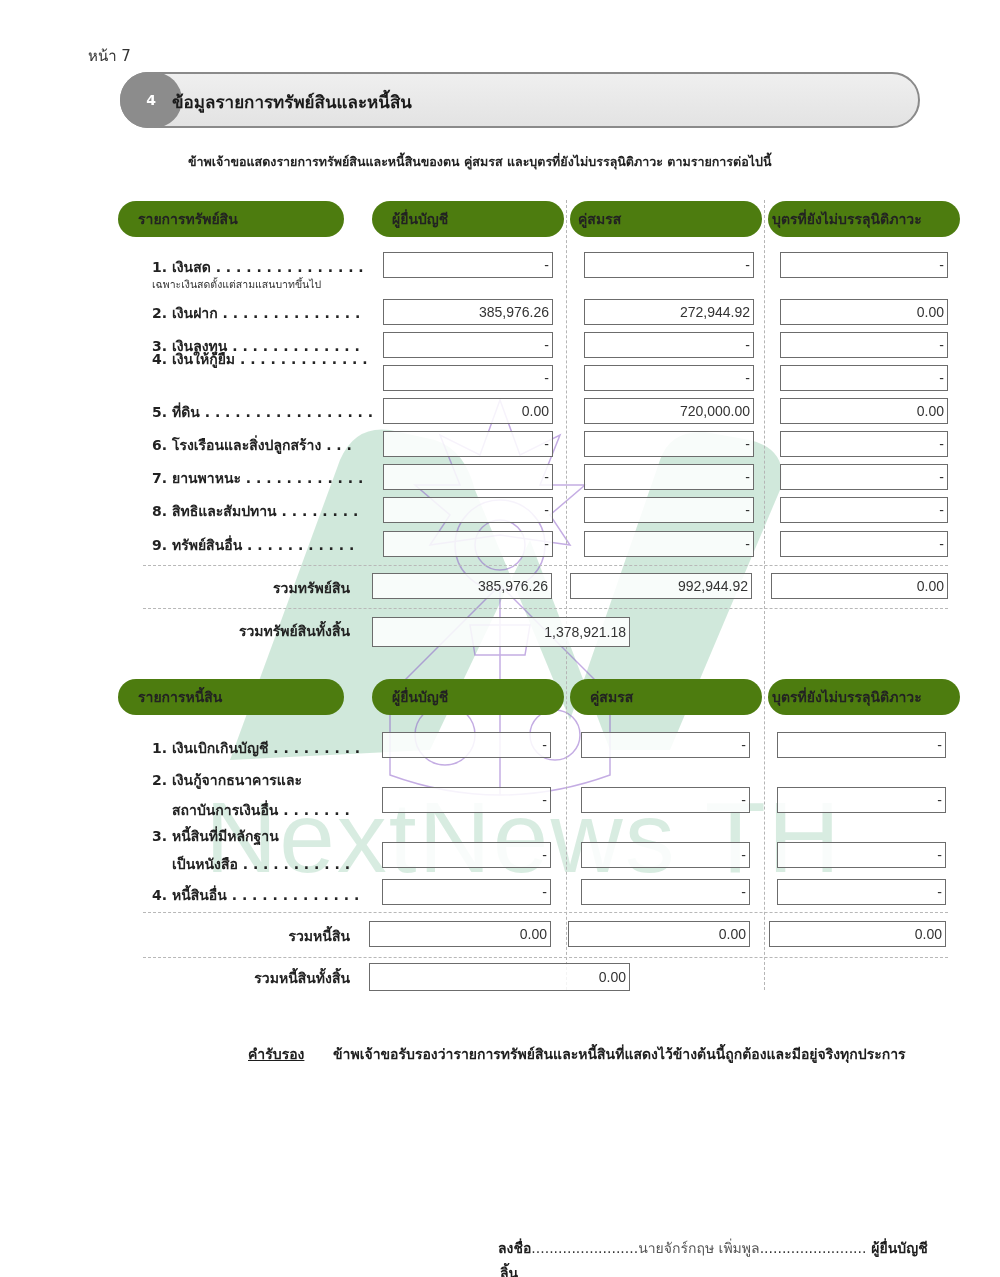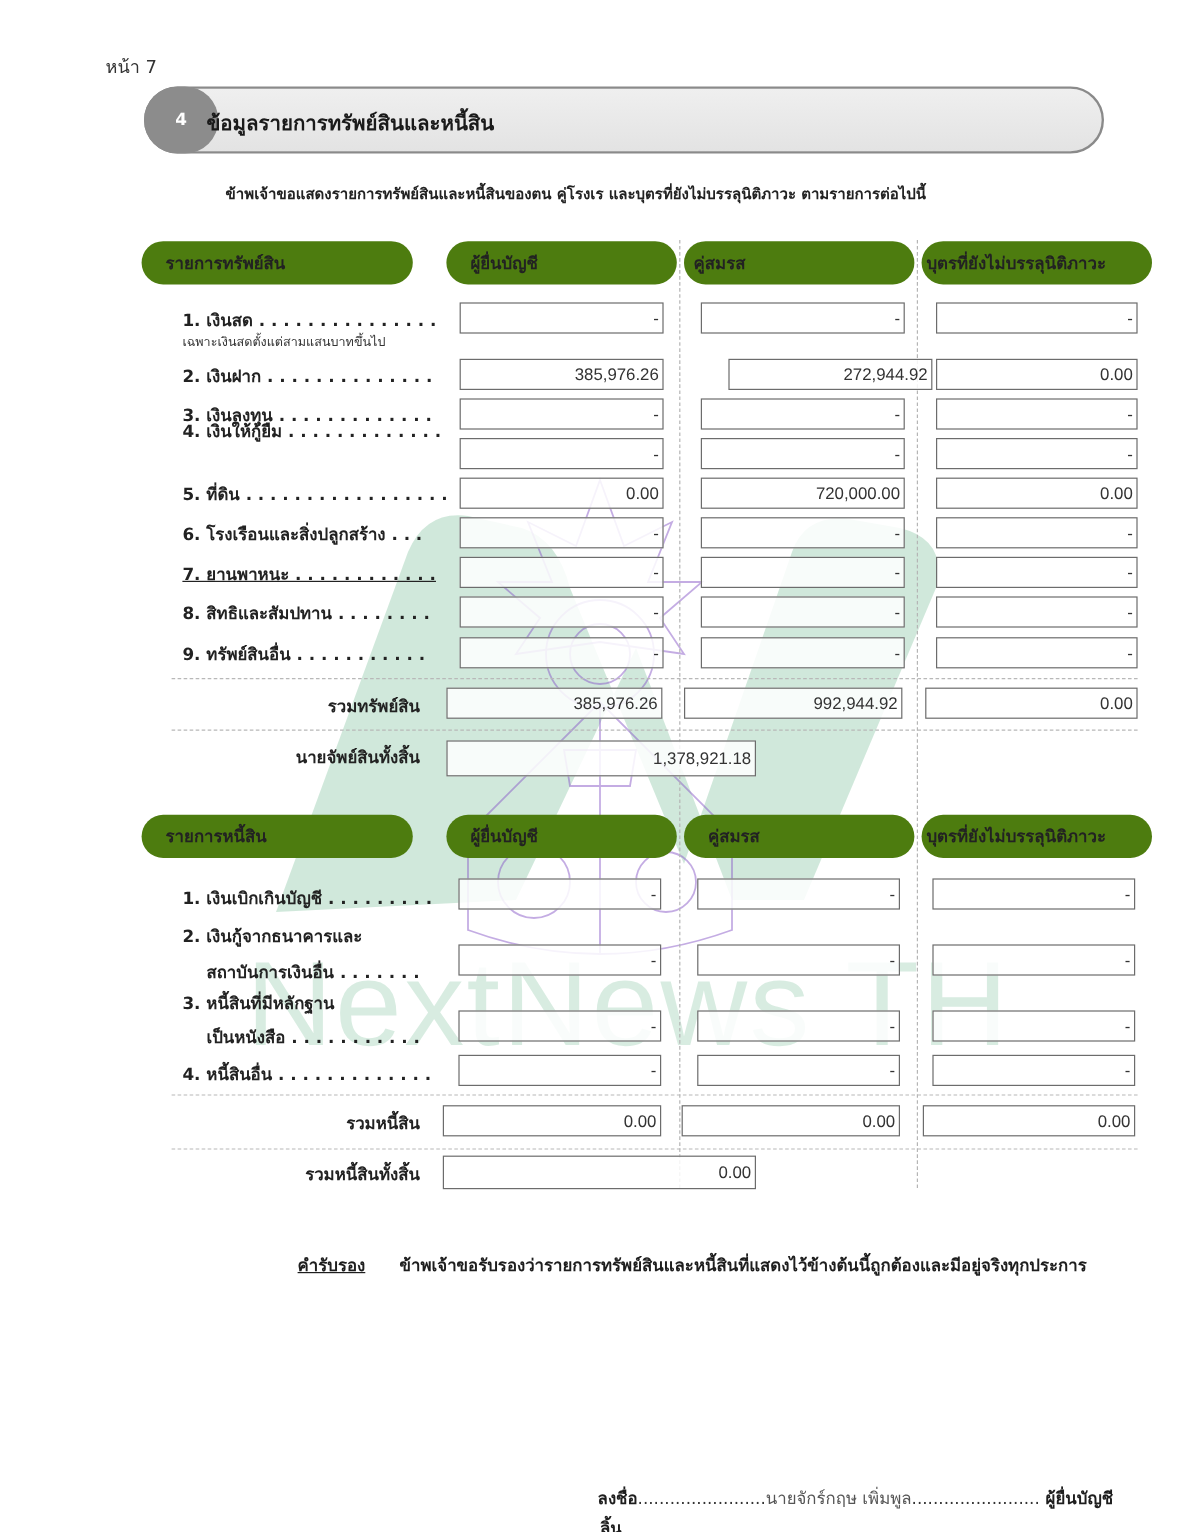--- a/index.html
+++ b/index.html
@@ -80,39 +80,39 @@
   </g>
 </svg>
 
 <div class="abs wm-text">NextNews TH</div>
 
 <div class="abs page-no">หน้า 7</div>
 
 <div class="abs sec-bar"></div>
 <div class="abs sec-num">4</div>
 <div class="abs sec-title">ข้อมูลรายการทรัพย์สินและหนี้สิน</div>
-<div class="abs intro">ข้าพเจ้าขอแสดงรายการทรัพย์สินและหนี้สินของตน คู่โรงเร และบุตรที่ยังไม่บรรลุนิติภาวะ ตามรายการต่อไปนี้</div>
+<div class="abs intro">ข้าพเจ้าขอแสดงรายการทรัพย์สินและหนี้สินของตน คู่สมรส และบุตรที่ยังไม่บรรลุนิติภาวะ ตามรายการต่อไปนี้</div>
 
 <div class="abs vdash" style="left:566px;top:200px;height:790px;"></div>
 <div class="abs vdash" style="left:764px;top:200px;height:790px;"></div>
 
 <div class="abs pill" style="left:118px;top:201px;width:226px;">รายการทรัพย์สิน</div>
 <div class="abs pill" style="left:372px;top:201px;width:192px;">ผู้ยื่นบัญชี</div>
 <div class="abs pill" style="left:570px;top:201px;width:192px;padding-left:8px;">คู่สมรส</div>
 <div class="abs pill" style="left:768px;top:201px;width:192px;padding-left:4px;">บุตรที่ยังไม่บรรลุนิติภาวะ</div>
 
 <div class="abs lbl" style="left:152px;top:256px;">1. เงินสด . . . . . . . . . . . . . . .</div>
 <div class="abs lbl-sub" style="left:152px;top:276px;">เฉพาะเงินสดตั้งแต่สามแสนบาทขึ้นไป</div>
 <div class="abs box" style="left:383px;top:252px;width:170px;">-</div>
 <div class="abs box" style="left:584px;top:252px;width:170px;">-</div>
 <div class="abs box" style="left:780px;top:252px;width:168px;">-</div>
 
 <div class="abs lbl" style="left:152px;top:302px;">2. เงินฝาก . . . . . . . . . . . . . .</div>
 <div class="abs box" style="left:383px;top:299px;width:170px;">385,976.26</div>
-<div class="abs box" style="left:584px;top:299px;width:170px;margin-left:23px;">272,944.92</div>
+<div class="abs box" style="left:584px;top:299px;width:170px;">272,944.92</div>
 <div class="abs box" style="left:780px;top:299px;width:168px;">0.00</div>
 
 <div class="abs lbl" style="left:152px;top:335px;">3. เงินลงทุน . . . . . . . . . . . . .</div>
 <div class="abs box" style="left:383px;top:332px;width:170px;">-</div>
 <div class="abs box" style="left:584px;top:332px;width:170px;">-</div>
 <div class="abs box" style="left:780px;top:332px;width:168px;">-</div>
 
 <div class="abs lbl" style="left:152px;top:348px;">4. เงินให้กู้ยืม . . . . . . . . . . . . .</div>
 <div class="abs box" style="left:383px;top:365px;width:170px;">-</div>
 <div class="abs box" style="left:584px;top:365px;width:170px;">-</div>
@@ -121,21 +121,21 @@
 <div class="abs lbl" style="left:152px;top:401px;">5. ที่ดิน . . . . . . . . . . . . . . . . .</div>
 <div class="abs box" style="left:383px;top:398px;width:170px;">0.00</div>
 <div class="abs box" style="left:584px;top:398px;width:170px;">720,000.00</div>
 <div class="abs box" style="left:780px;top:398px;width:168px;">0.00</div>
 
 <div class="abs lbl" style="left:152px;top:434px;">6. โรงเรือนและสิ่งปลูกสร้าง . . .</div>
 <div class="abs box" style="left:383px;top:431px;width:170px;">-</div>
 <div class="abs box" style="left:584px;top:431px;width:170px;">-</div>
 <div class="abs box" style="left:780px;top:431px;width:168px;">-</div>
 
-<div class="abs lbl" style="left:152px;top:467px;text-decoration:underline;">7. ยานพาหนะ . . . . . . . . . . . .</div>
+<div class="abs lbl" style="left:152px;top:467px;">7. ยานพาหนะ . . . . . . . . . . . .</div>
 <div class="abs box" style="left:383px;top:464px;width:170px;">-</div>
 <div class="abs box" style="left:584px;top:464px;width:170px;">-</div>
 <div class="abs box" style="left:780px;top:464px;width:168px;">-</div>
 
 <div class="abs lbl" style="left:152px;top:500px;">8. สิทธิและสัมปทาน . . . . . . . .</div>
 <div class="abs box" style="left:383px;top:497px;width:170px;">-</div>
 <div class="abs box" style="left:584px;top:497px;width:170px;">-</div>
 <div class="abs box" style="left:780px;top:497px;width:168px;">-</div>
 
 <div class="abs lbl" style="left:152px;top:534px;">9. ทรัพย์สินอื่น . . . . . . . . . . .</div>
@@ -145,21 +145,21 @@
 
 <div class="abs hdash" style="left:143px;top:565px;width:805px;"></div>
 
 <div class="abs lbl-r" style="left:200px;top:577px;width:150px;">รวมทรัพย์สิน</div>
 <div class="abs box" style="left:372px;top:573px;width:180px;">385,976.26</div>
 <div class="abs box" style="left:570px;top:573px;width:182px;">992,944.92</div>
 <div class="abs box" style="left:771px;top:573px;width:177px;">0.00</div>
 
 <div class="abs hdash" style="left:143px;top:608px;width:805px;"></div>
 
-<div class="abs lbl-r" style="left:160px;top:620px;width:190px;">นายจัพย์สินทั้งสิ้น</div>
+<div class="abs lbl-r" style="left:160px;top:620px;width:190px;">รวมทรัพย์สินทั้งสิ้น</div>
 <div class="abs box" style="left:372px;top:617px;width:258px;height:30px;line-height:28px;">1,378,921.18</div>
 
 <div class="abs pill" style="left:118px;top:679px;width:226px;">รายการหนี้สิน</div>
 <div class="abs pill" style="left:372px;top:679px;width:192px;">ผู้ยื่นบัญชี</div>
 <div class="abs pill" style="left:570px;top:679px;width:192px;padding-left:20px;">คู่สมรส</div>
 <div class="abs pill" style="left:768px;top:679px;width:192px;padding-left:4px;">บุตรที่ยังไม่บรรลุนิติภาวะ</div>
 
 <div class="abs lbl" style="left:152px;top:737px;">1. เงินเบิกเกินบัญชี . . . . . . . . .</div>
 <div class="abs box" style="left:382px;top:732px;width:169px;">-</div>
 <div class="abs box" style="left:581px;top:732px;width:169px;">-</div>

